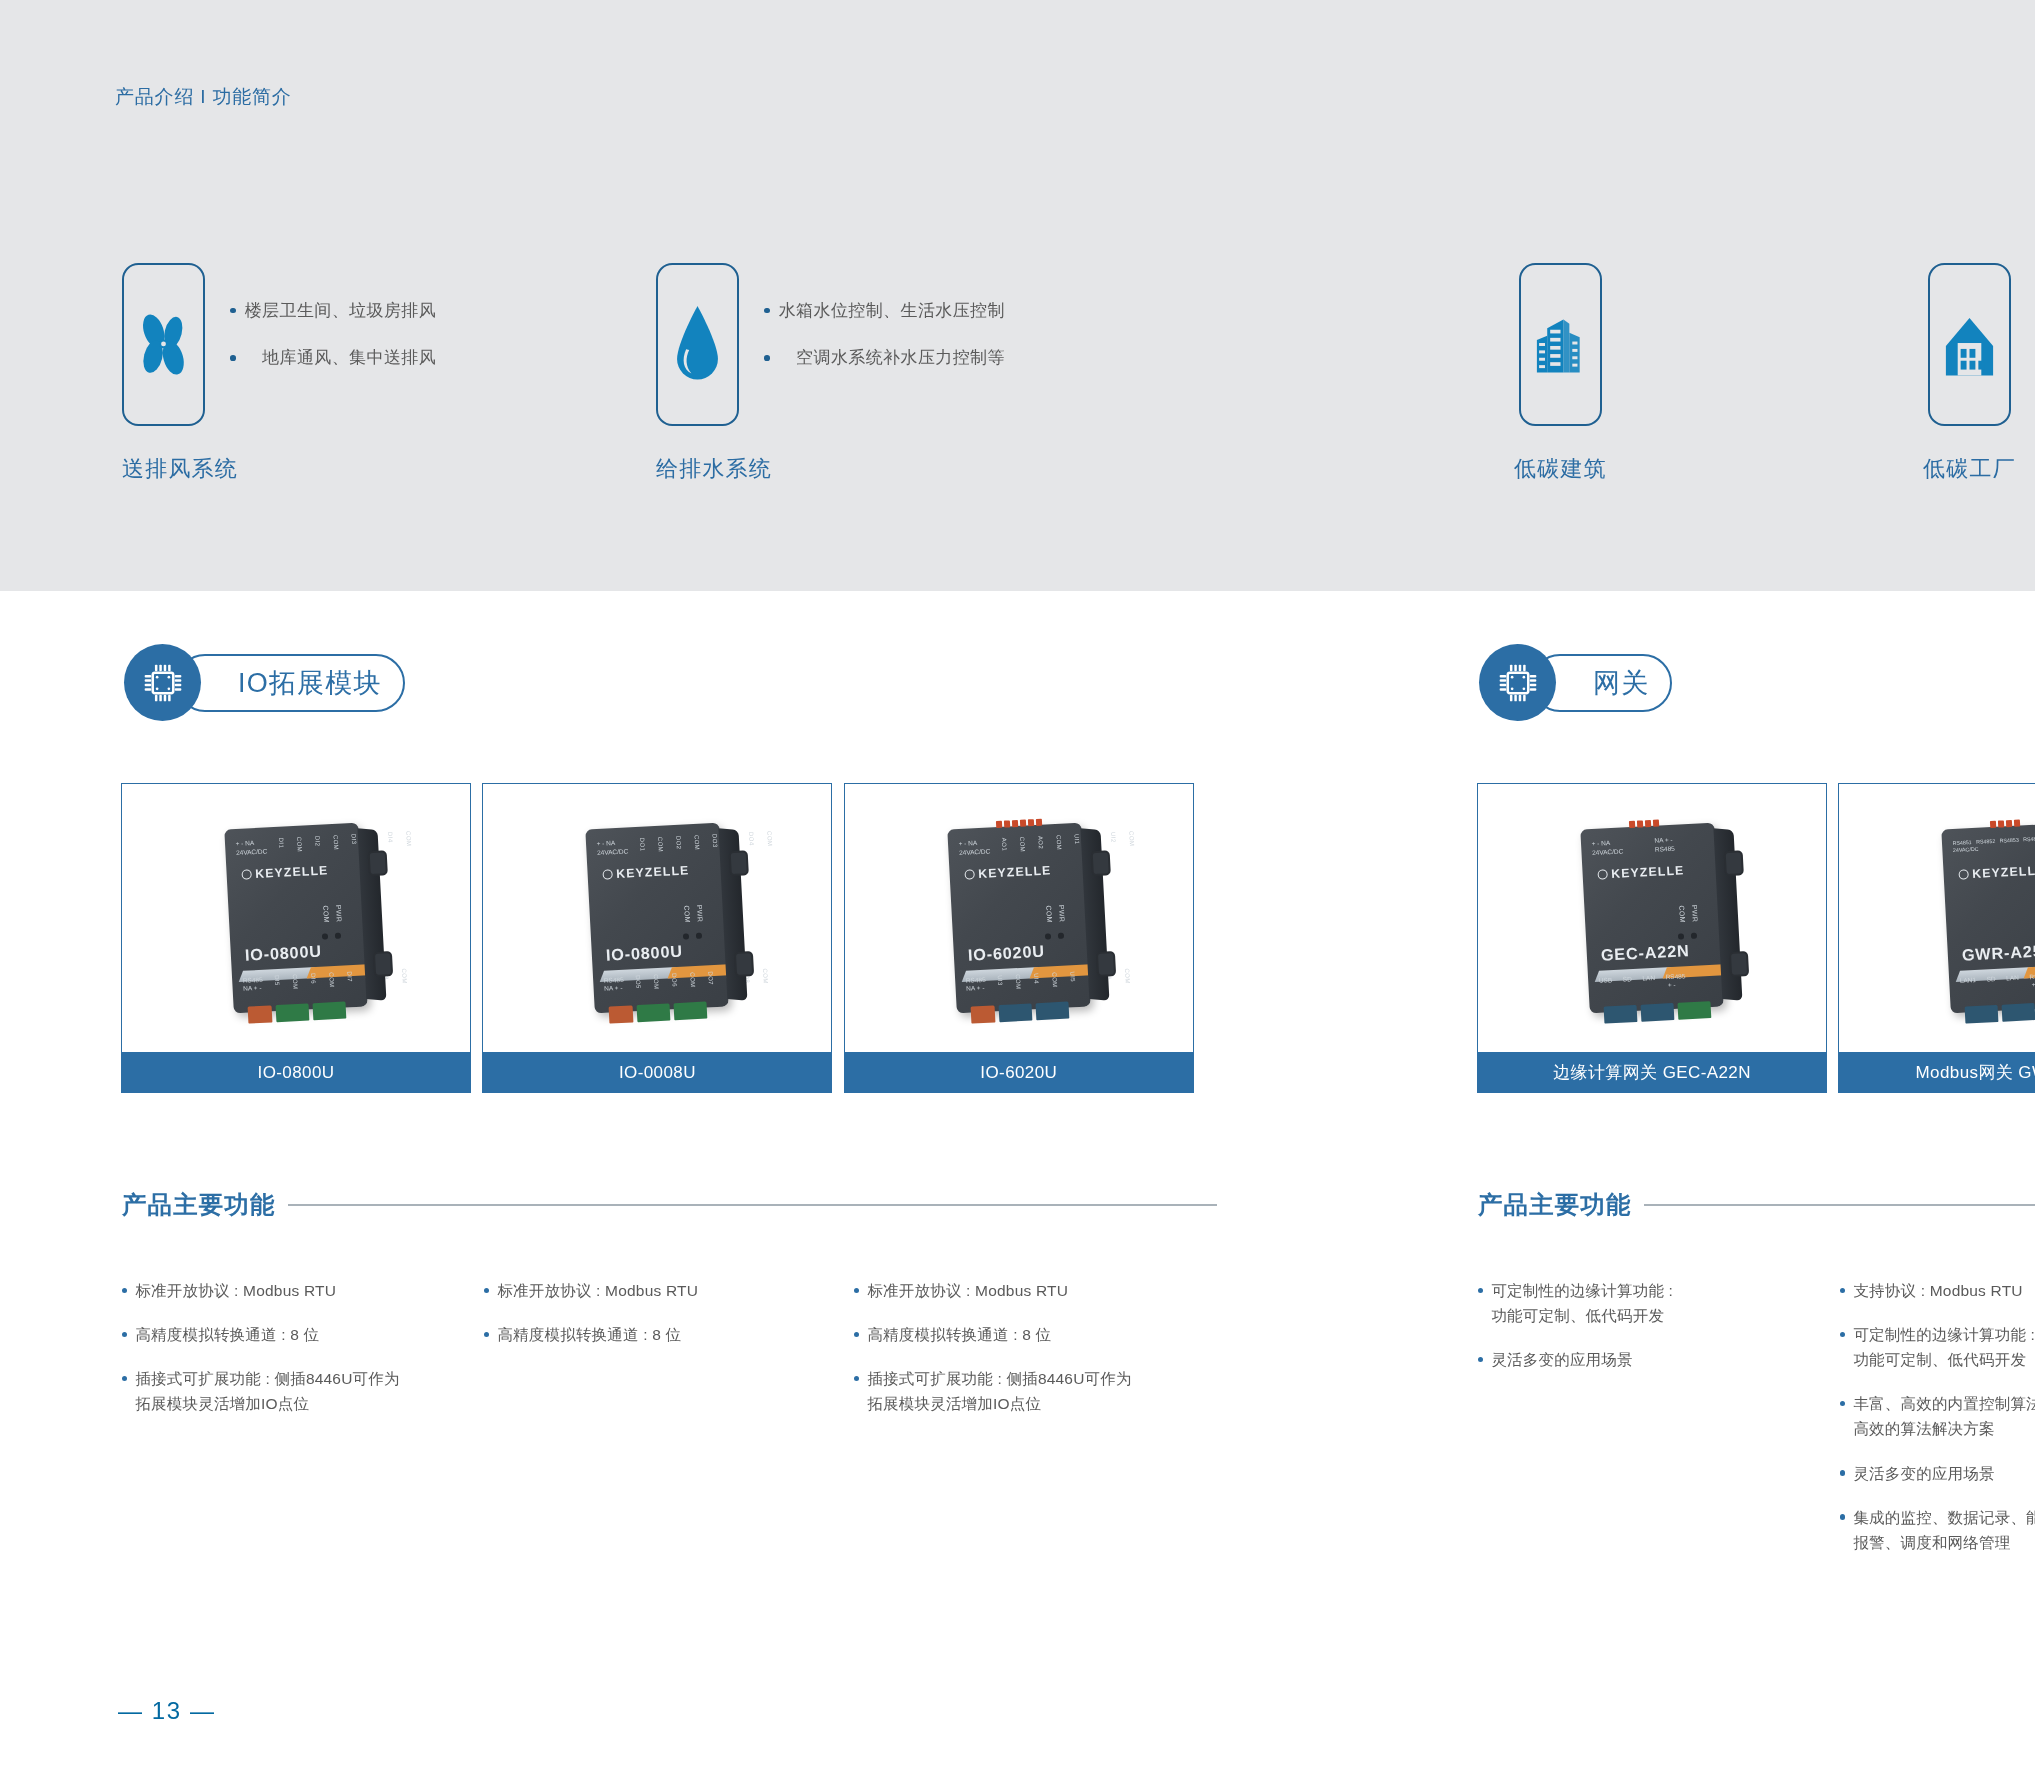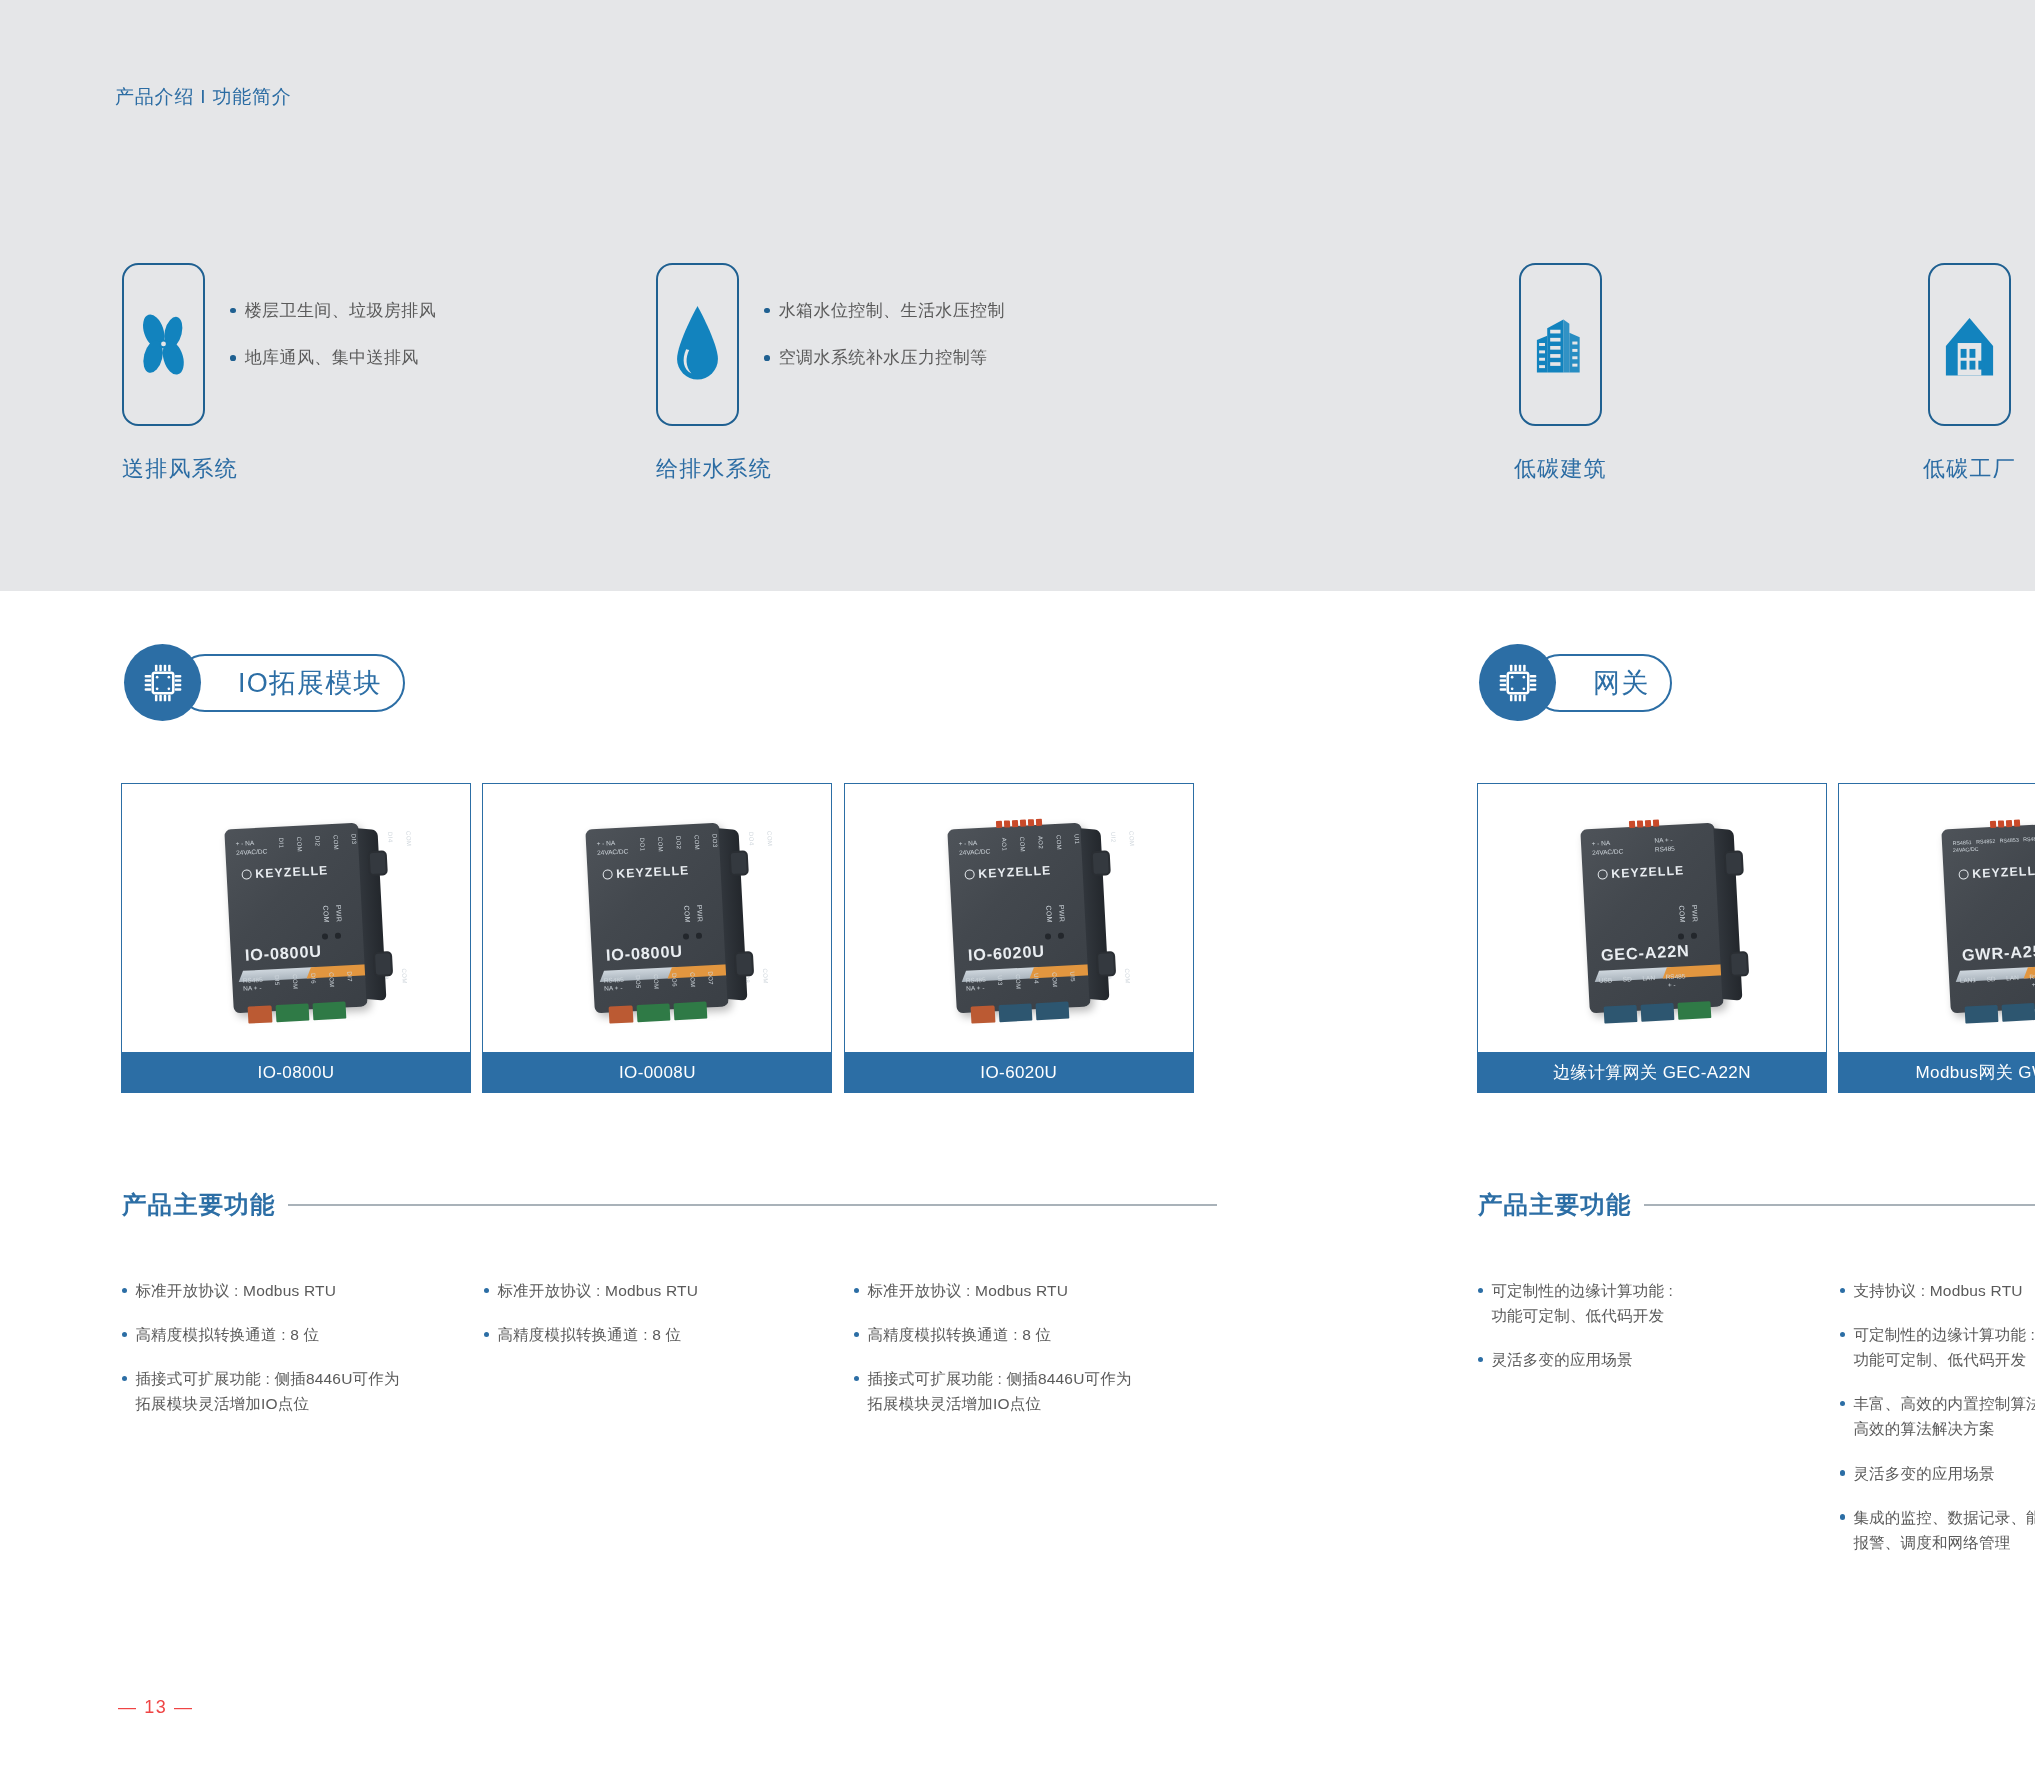--- a/index.html
+++ b/index.html
@@ -32,21 +32,21 @@
     width:83px; height:163px; border:2px solid #1f6091; border-radius:16.3px;
     display:flex; align-items:center; justify-content:center;
   }
   .sc-bullets {
     position:absolute; left:108px; top:36px; white-space:nowrap;
   }
   .sc-bullets .bl {
     display:flex; align-items:center; margin-bottom:24.4px;
     font-size:17px; color:#5a5a5a; letter-spacing:0.4px;font-family:Liberation Serif, serif;
   }
-  .sc-bullets .bl:last-child { margin-bottom:0; }
+  .sc-bullets .bl:last-child { margin-bottom:0;justify-content:space-between; }
   .dot {
     width:5.7px; height:5.7px; border-radius:50%; background:#1f6091;
     margin-right:9px; flex:0 0 auto;
   }
   .sc-label {
     position:absolute; top:191px; left:0;
     font-size:22px; color:#2b6ca3; letter-spacing:1.2px; white-space:nowrap;
   }
 
   
@@ -180,21 +180,21 @@
     color:#5a5a5a; letter-spacing:0.2px;
   }
   .feat-item .dot2 {
     width:5.3px; height:5.3px; border-radius:50%; background:#2c6ea5;
     margin-right:8.1px; margin-top:9.8px; flex:0 0 auto;
   }
   .feat-item .txt { white-space:pre-line; }
 
   
   .pagenum {
-    position:absolute; top:1697px; font-size:18px; color:#ef4444; letter-spacing:1.6px;
+    position:absolute; top:1697px; font-size:24px; color:#0369a1; letter-spacing:1.6px;
   }
   .pagenum.l { left:118px; }
 </style>
 </head>
 <body>
 
 <div class="page">
 
   <div class="gray-band"></div>
 

